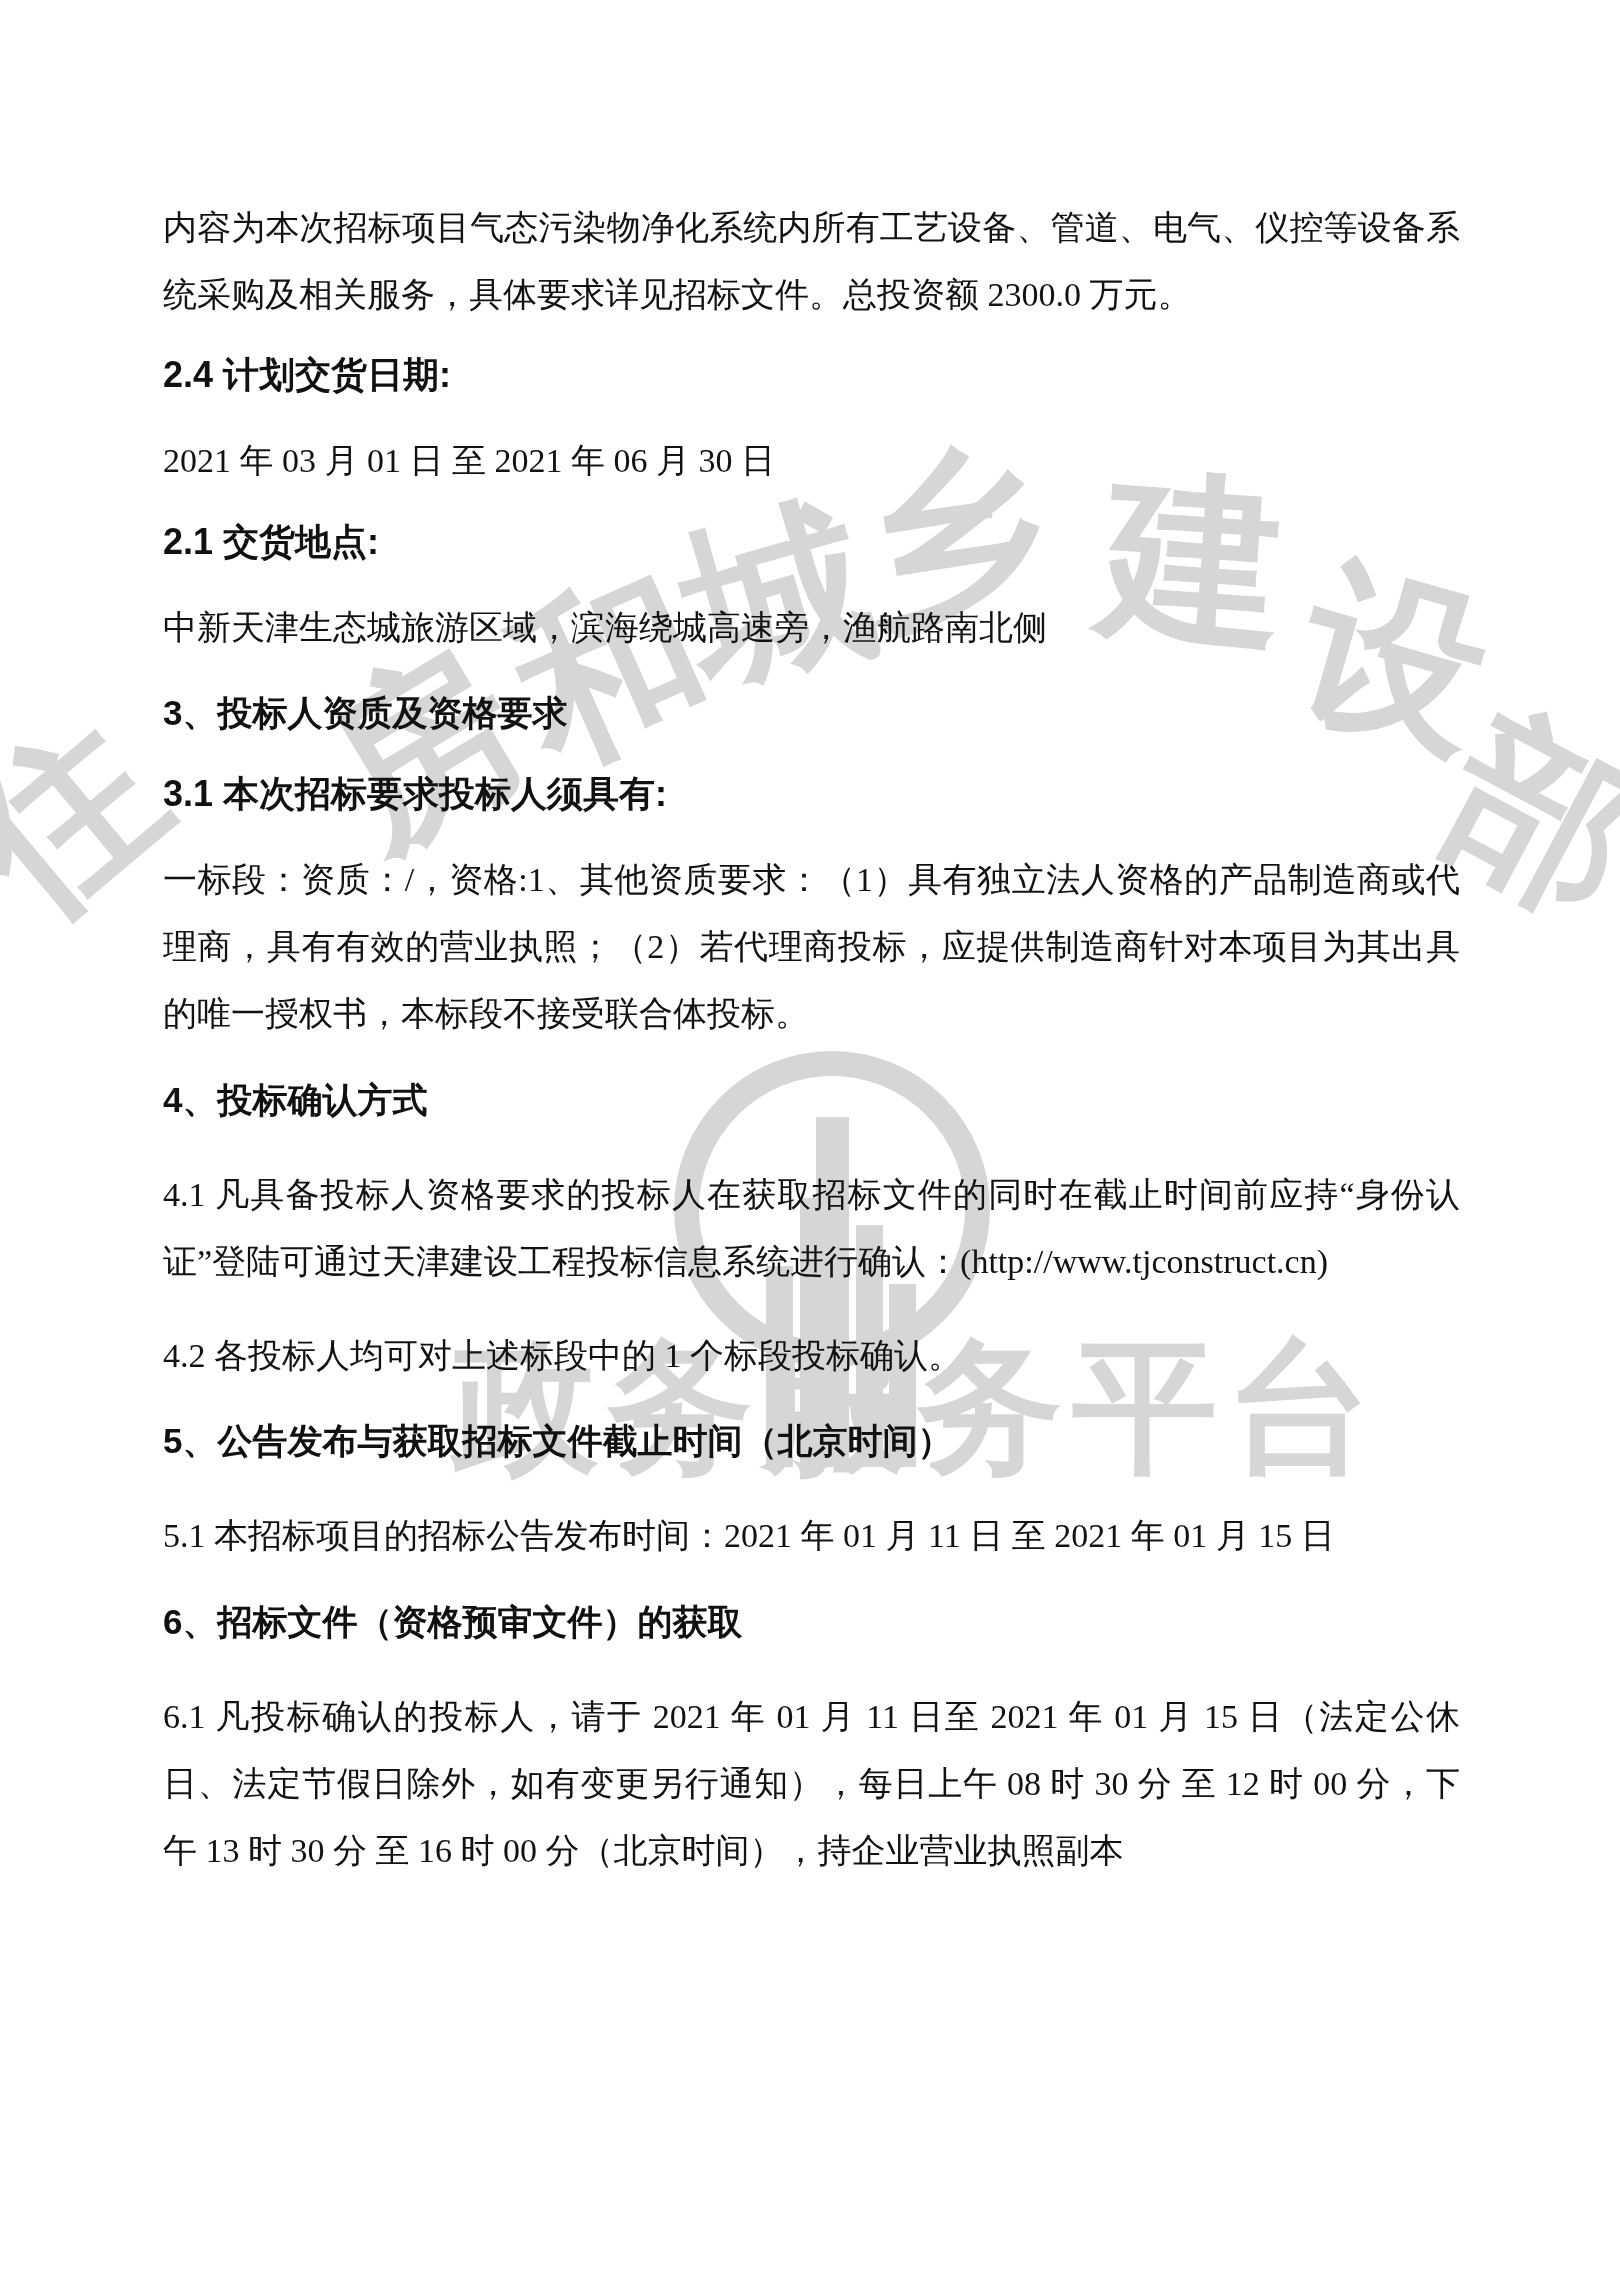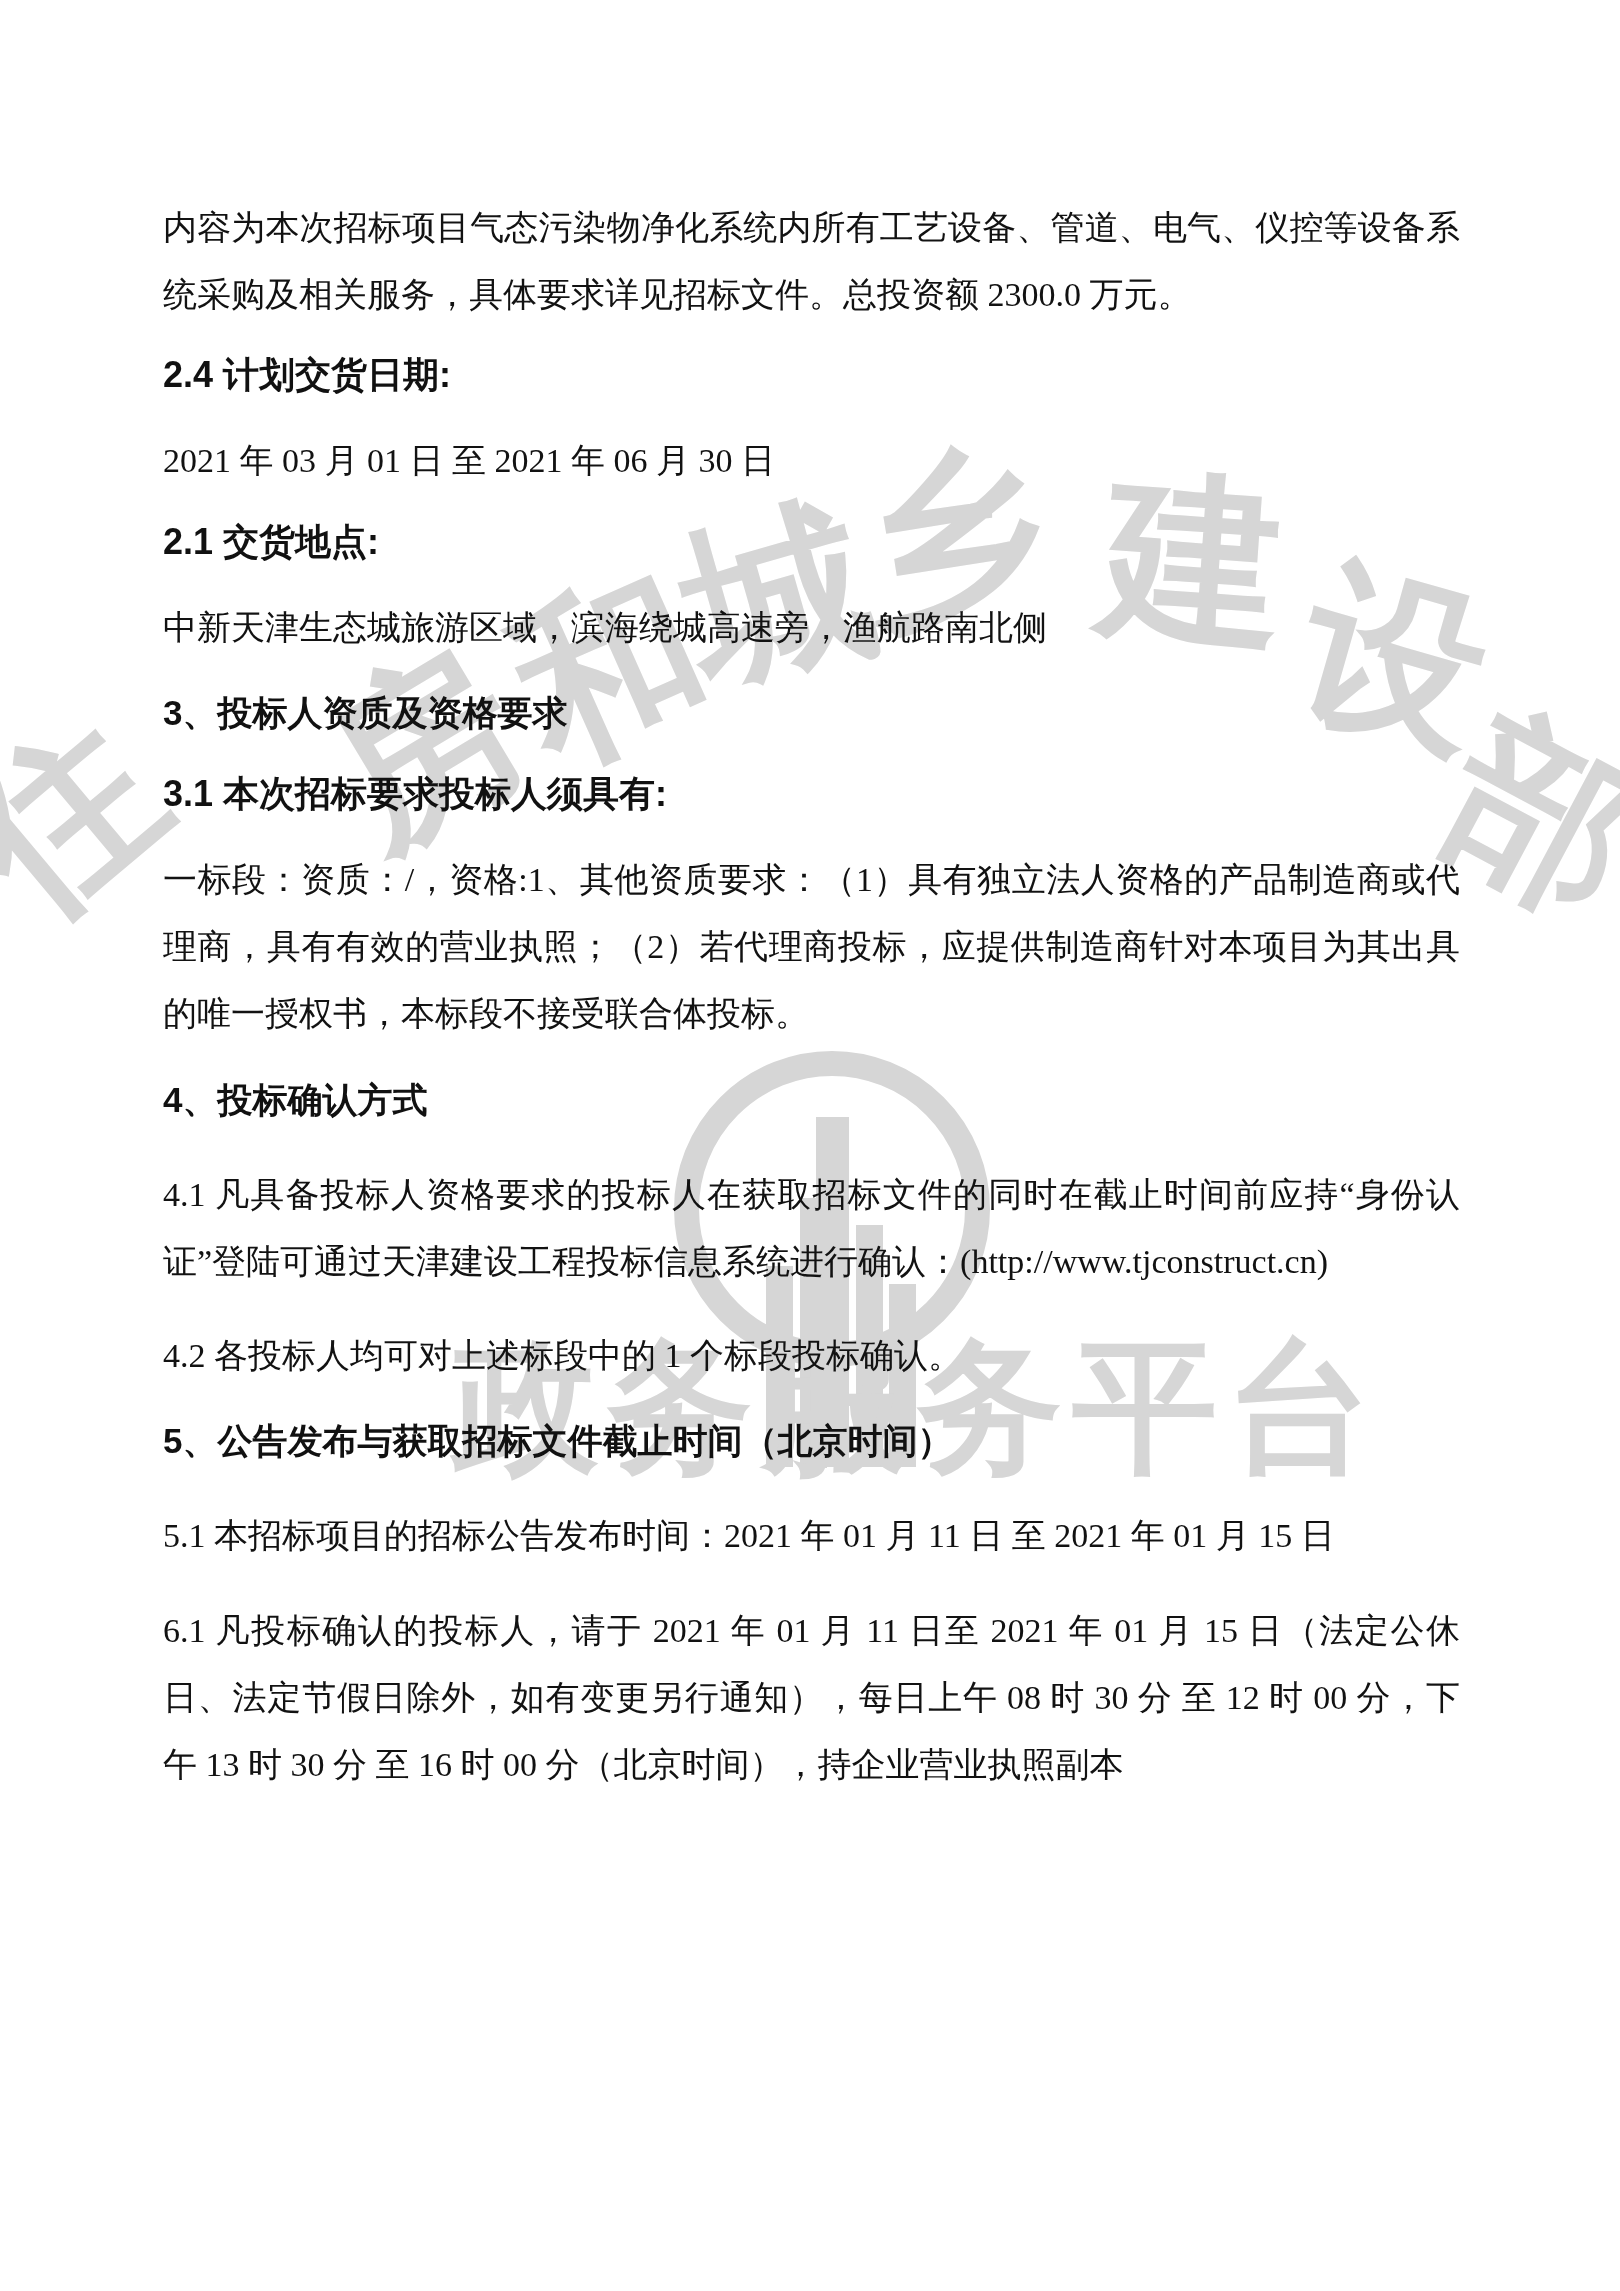--- a/index.html
+++ b/index.html
@@ -84,17 +84,18 @@
     <h2 class="h-small">2.1 交货地点:</h2>
     <p class="body-p">中新天津生态城旅游区域，滨海绕城高速旁，渔航路南北侧</p>
     <h2 class="h-large">3、投标人资质及资格要求</h2>
     <h2 class="h-small">3.1 本次招标要求投标人须具有:</h2>
     <p class="body-p">一标段：资质：/，资格:1、其他资质要求：（1）具有独立法人资格的产品制造商或代理商，具有有效的营业执照；（2）若代理商投标，应提供制造商针对本项目为其出具的唯一授权书，本标段不接受联合体投标。</p>
     <h2 class="h-large">4、投标确认方式</h2>
     <p class="body-p">4.1 凡具备投标人资格要求的投标人在获取招标文件的同时在截止时间前应持“身份认证”登陆可通过天津建设工程投标信息系统进行确认：(http://www.tjconstruct.cn)</p>
     <p class="body-p">4.2 各投标人均可对上述标段中的 1 个标段投标确认。</p>
     <h2 class="h-large">5、公告发布与获取招标文件截止时间（北京时间）</h2>
     <p class="body-p">5.1 本招标项目的招标公告发布时间：2021 年 01 月 11 日 至 2021 年 01 月 15 日</p>
+    <h2 class="h-large">6、招标文件（资格预审文件）的获取</h2>
     <p class="body-p">6.1 凡投标确认的投标人，请于 2021 年 01 月 11 日至 2021 年 01 月 15 日（法定公休日、法定节假日除外，如有变更另行通知），每日上午 08 时 30 分 至 12 时 00 分，下午 13 时 30 分 至 16 时 00 分（北京时间），持企业营业执照副本</p>
   </div>
 
 </div>
 
 
 </body></html>

